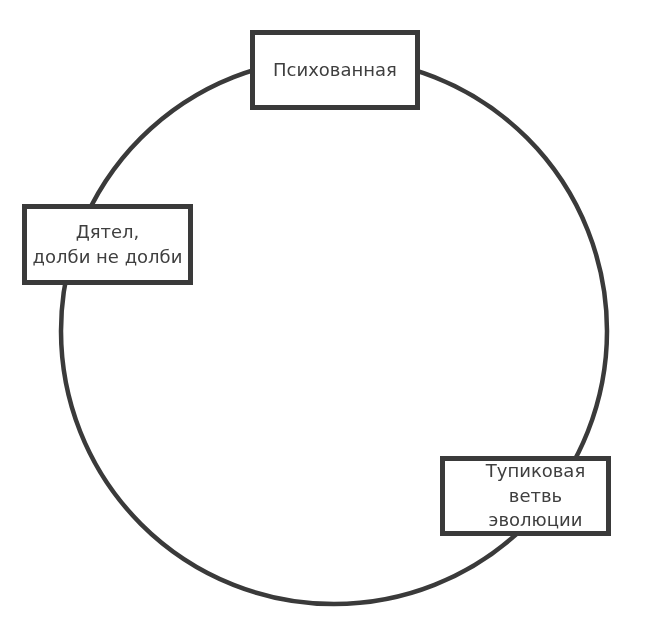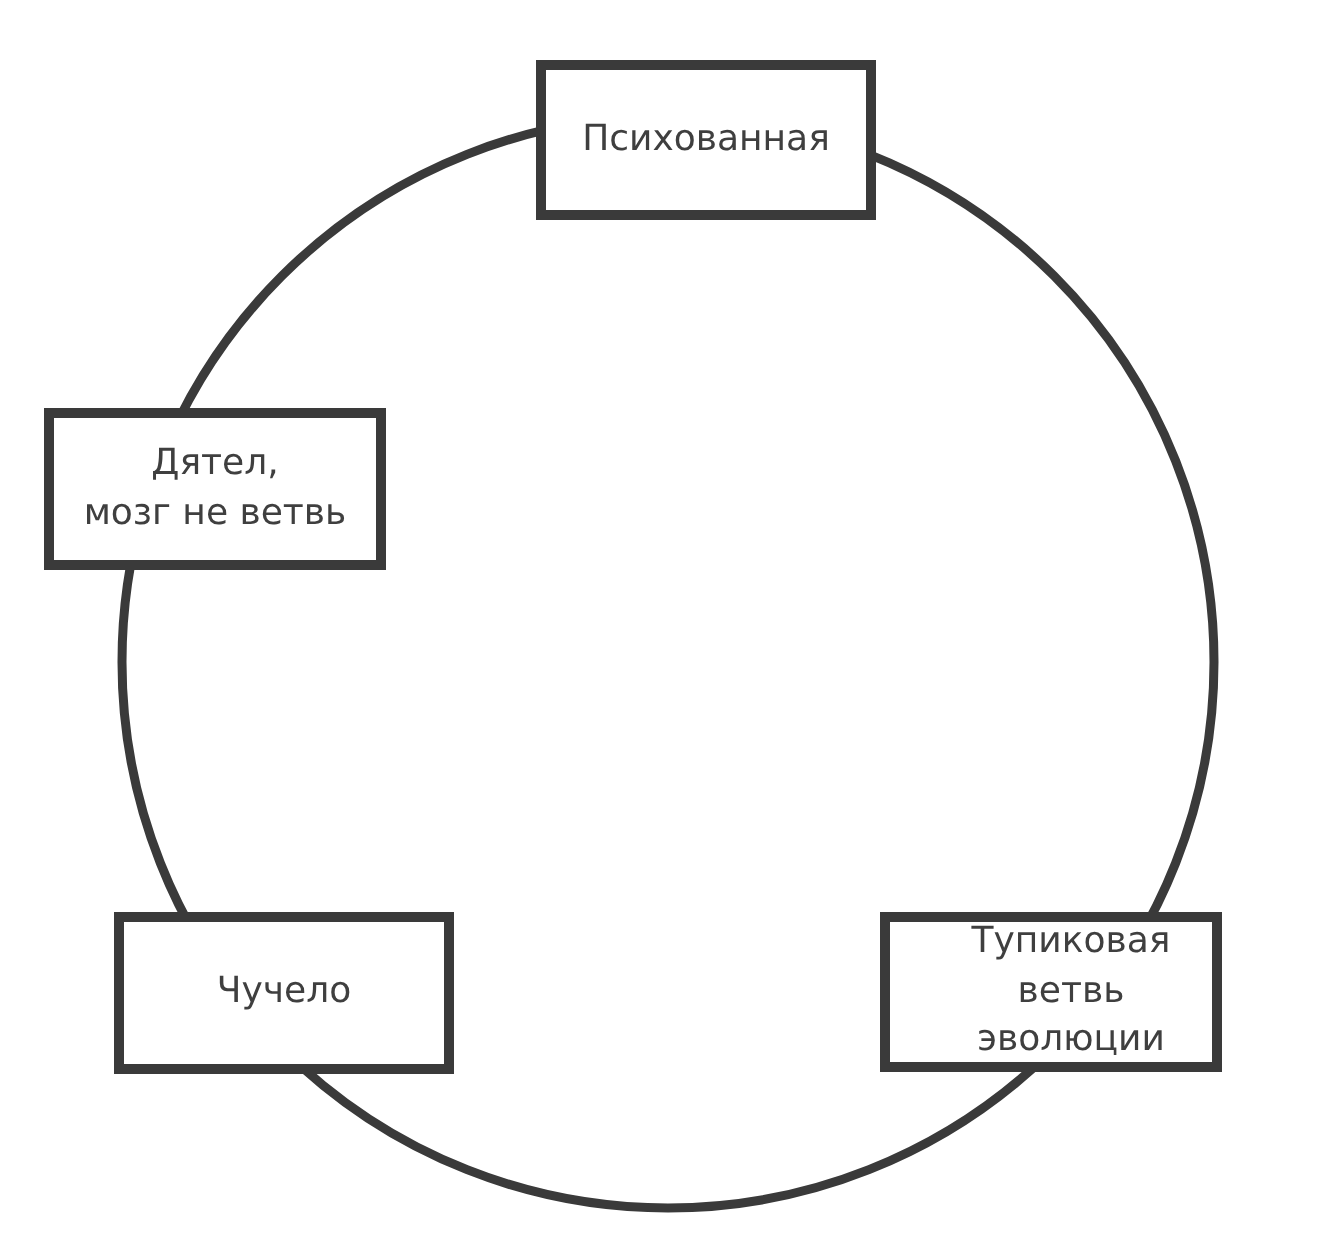--- a/index.html
+++ b/index.html
@@ -37,21 +37,21 @@
     align-items: center;
     justify-content: center;
     text-align: center;
   }
   .node .label {
     color: var(--text-color);
     font-size: 18px;
     line-height: 1.38;
     white-space: pre-line;
   }
-  .node-top          { left: 268px; top: 30px;  width: 170px; height: 80px; }
+  .node-top          { left: 250px; top: 30px;  width: 170px; height: 80px; }
   .node-left         { left: 22px;  top: 204px; width: 171px; height: 81px; }
   .node-right        { left: 476px; top: 204px; width: 168px; height: 81px; }
   .node-bottom-left  { left: 57px;  top: 456px; width: 170px; height: 81px; }
   .node-bottom-right { left: 440px; top: 456px; width: 171px; height: 80px; padding-left: 20px; }
 </style>
 </head>
 <body>
 
 <div class="canvas">
 
@@ -62,22 +62,19 @@
   <div class="node node-top">
     <span class="label">Психованная</span>
   </div>
 
 
   <div class="node node-bottom-right">
     <span class="label">Тупиковая
 ветвь эволюции</span>
   </div>
 
-  <div class="node node-bottom-left">
-    <span class="label">Чучело</span>
-  </div>
 
   <div class="node node-left">
     <span class="label">Дятел,
-мозг не ветвь</span>
+долби не долби</span>
   </div>
 
 </div>
 
 </body></html>

